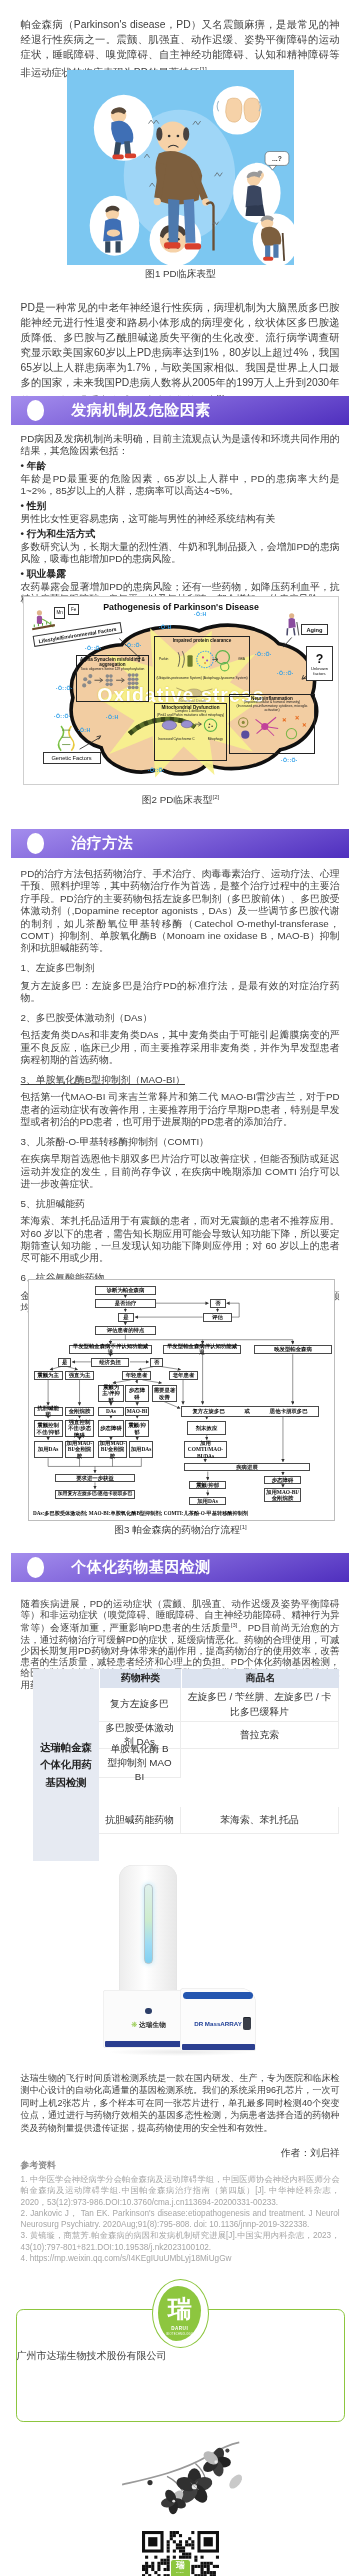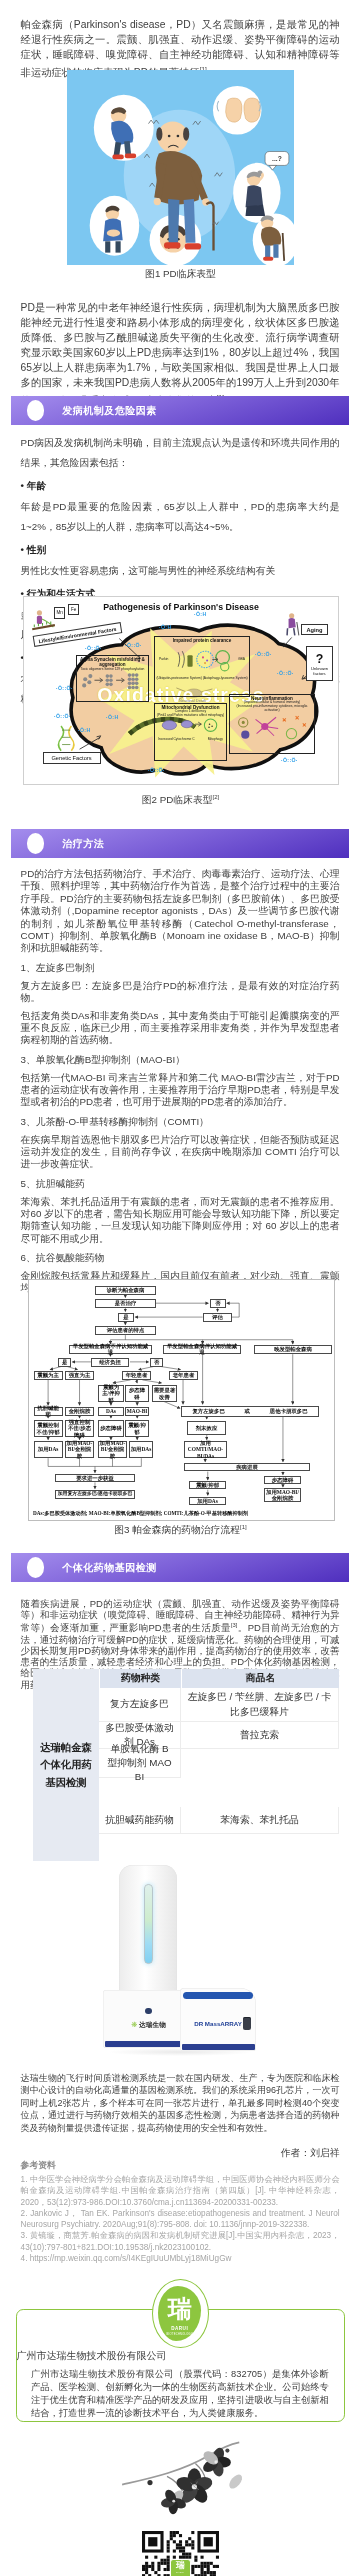--- a/index.html
+++ b/index.html
@@ -4,21 +4,21 @@
 <style>
   html,body{margin:0;padding:0;background:#fff;}
   .page{position:relative;width:361px;height:2667px;background:#ffffff;overflow:hidden;
         font-family:"Liberation Sans","DejaVu Sans",sans-serif;color:#3e3e3e;}
   .para{position:absolute;left:20.6px;width:319px;text-align:justify;color:#3e3e3e;}
   sup{font-size:0.62em;vertical-align:super;}
   .banner{position:absolute;left:11.3px;width:338px;height:29px;
           background:linear-gradient(165deg,#a48ded 0%,#7a5ed7 50%,#4f2fbe 100%);
           display:flex;align-items:center;}
   .banner .dot{width:17.5px;height:20.6px;background:#ffffff;border-radius:50%;margin-left:15.5px;flex:none;}
-  .banner .t{color:#ffffff;font-size:10px;font-weight:bold;margin-left:18px;letter-spacing:0.5px;font-family:Liberation Mono, monospace;}
+  .banner .t{color:#ffffff;font-size:15px;font-weight:bold;margin-left:27px;letter-spacing:0.5px;font-family:Liberation Mono, monospace;}
   .caption{position:absolute;left:0;width:361px;text-align:center;font-size:9.8px;color:#3e3e3e;}
   
   .fig1{position:absolute;left:67px;top:70px;width:227px;height:195px;background:#7cc7f1;overflow:hidden;}
   
   .fig2{position:absolute;left:23px;top:596px;width:314px;height:187px;background:#fff;border:0.5px solid #cfcfcf;overflow:hidden;}
   .fig2 .ttl{position:absolute;left:0;top:5.2px;width:100%;text-align:center;font-size:8.8px;font-weight:bold;color:#111;}
   .f2box{position:absolute;border:0.5px solid #222;color:#111;text-align:center;box-sizing:border-box;padding:1px;}
   .f2box .bt{font-size:4.6px;font-weight:bold;line-height:1.15;}
   .f2box .bs{font-size:3.3px;line-height:1.2;color:#222;}
   .f2lab{position:absolute;border:0.5px solid #333;background:#fff;color:#111;text-align:center;box-sizing:border-box;
@@ -186,21 +186,21 @@
   </div>
   <div class="caption" style="top:268px;"><span>图1 PD临床表型</span></div>
 
   <p class="para" style="top:290px;font-size:10.3px;line-height:15px;"><span>PD是一种常见的中老年神经退行性疾病，病理机制为大脑黑质多巴胺能神经元进行性退变和路易小体形成的病理变化，纹状体区多巴胺递质降低、多巴胺与乙酰胆碱递质失平衡的生化改变。流行病学调查研究显示欧美国家60岁以上PD患病率达到1%，80岁以上超过4%，我国65岁以上人群患病率为1.7%，与欧美国家相似。我国是世界上人口最多的国家，未来我国PD患病人数将从2005年的199万人上升到2030年的500万人，几乎占全球PD患病人数的一半</span><sup>[1]</sup><span>。</span></p>
 
   <div class="banner" style="top:396px;">
     <div class="dot"></div>
     <div class="t">发病机制及危险因素</div>
   </div>
 
-  <div class="para" style="top:433px;font-size:9.8px;line-height:20px;">
+  <div class="para" style="top:433px;font-size:9.8px;line-height:12px;">
     <p style="margin:0 0 2.1px 0;">PD病因及发病机制尚未明确，目前主流观点认为是遗传和环境共同作用的结果，其危险因素包括：</p>
     <p class="blt" style="margin:3.1px 0 1px 0;">年龄</p>
     <p style="margin:0;">年龄是PD最重要的危险因素，65岁以上人群中，PD的患病率大约是1~2%，85岁以上的人群，患病率可以高达4~5%。</p>
     <p class="blt" style="margin:3.1px 0 1px 0;">性别</p>
     <p style="margin:0;">男性比女性更容易患病，这可能与男性的神经系统结构有关</p>
     <p class="blt" style="margin:3.1px 0 1px 0;">行为和生活方式</p>
     <p style="margin:0;">多数研究认为，长期大量的烈性酒、牛奶和乳制品摄入，会增加PD的患病风险，吸毒也能增加PD的患病风险。</p>
     <p class="blt" style="margin:3.1px 0 1px 0;">职业暴露</p>
     <p style="margin:0;">农药暴露会显著增加PD的患病风险；还有一些药物，如降压药利血平，抗精神病药氟哌啶醇、奥氮平，以及氟桂利嗪，都会增加PD的患病风险。</p>
   </div>
@@ -352,22 +352,23 @@
 
   <div class="banner" style="top:829px;">
     <div class="dot"></div>
     <div class="t">治疗方法</div>
   </div>
 
   <div class="para" style="top:868px;font-size:9.8px;line-height:12.4px;">
     <p style="margin:0 0 6.2px 0;">PD的治疗方法包括药物治疗、手术治疗、肉毒毒素治疗、运动疗法、心理干预、照料护理等，其中药物治疗作为首选，是整个治疗过程中的主要治疗手段。PD治疗的主要药物包括左旋多巴制剂（多巴胺前体）、多巴胺受体激动剂（,Dopamine receptor agonists，DAs）及一些调节多巴胺代谢的制剂，如儿茶酚氧位甲基转移酶（Catechol O-methyl-transferase，COMT）抑制剂、单胺氧化酶B（Monoam ine oxidase B，MAO-B）抑制剂和抗胆碱能药等。</p>
     <p style="margin:7.2px 0 0 0;">1、左旋多巴制剂</p>
     <p style="margin:5.2px 0 0 0;">复方左旋多巴：左旋多巴是治疗PD的标准疗法，是最有效的对症治疗药物。</p>
+    <p style="margin:7.2px 0 0 0;">2、多巴胺受体激动剂（DAs）</p>
     <p style="margin:5.2px 0 0 0;">包括麦角类DAs和非麦角类DAs，其中麦角类由于可能引起瓣膜病变的严重不良反应，临床已少用，而主要推荐采用非麦角类，并作为早发型患者病程初期的首选药物。</p>
-    <p style="margin:7.2px 0 0 0;">3、单胺氧化酶B型抑制剂（MAO-BI）</p>
+    <p style="margin:7.2px 0 0 0;text-decoration:underline;">3、单胺氧化酶B型抑制剂（MAO-BI）</p>
     <p style="margin:5.2px 0 0 0;">包括第一代MAO-BI 司来吉兰常释片和第二代 MAO-BI雷沙吉兰，对于PD患者的运动症状有改善作用，主要推荐用于治疗早期PD患者，特别是早发型或者初治的PD患者，也可用于进展期的PD患者的添加治疗。</p>
     <p style="margin:7.2px 0 0 0;">3、儿茶酚-O-甲基转移酶抑制剂（COMTI）</p>
     <p style="margin:5.2px 0 0 0;">在疾病早期首选恩他卡朋双多巴片治疗可以改善症状，但能否预防或延迟运动并发症的发生，目前尚存争议，在疾病中晚期添加 COMTI 治疗可以进一步改善症状。</p>
     <p style="margin:7.2px 0 0 0;">5、抗胆碱能药</p>
     <p style="margin:5.2px 0 0 0;">苯海索、苯扎托品适用于有震颤的患者，而对无震颤的患者不推荐应用。对60 岁以下的患者，需告知长期应用可能会导致认知功能下降，所以要定期筛查认知功能，一旦发现认知功能下降则应停用；对 60 岁以上的患者尽可能不用或少用。</p>
     <p style="margin:7.2px 0 0 0;">6、抗谷氨酸能药物</p>
     <p style="margin:5.2px 0 0 0;">金刚烷胺包括常释片和缓释片，国内目前仅有前者，对少动、强直、震颤均有改善作用，对改善异动症有效。</p>
   </div>
 
   <div class="fig3">
@@ -537,21 +538,20 @@
   <div class="refs" style="top:2160px;font-weight:bold;color:#8c8c8c;font-size:8.8px;">参考资料</div>
   <div class="refs" style="top:2174px;">
     <p style="margin:0;">1. 中华医学会神经病学分会帕金森病及运动障碍学组，中国医师协会神经内科医师分会帕金森病及运动障碍学组.中国帕金森病治疗指南（第四版）[J]. 中华神经科杂志，2020，53(12):973-986.DOI:10.3760/cma.j.cn113694-20200331-00233.</p>
     <p style="margin:0;">2. Jankovic J， Tan EK. Parkinson's disease:etiopathogenesis and treatment. J Neurol Neurosurg Psychiatry. 2020Aug;91(8):795-808. doi: 10.1136/jnnp-2019-322338.</p>
     <p style="margin:0;">3. 黄镜璇，商慧芳.帕金森病的病因和发病机制研究进展[J].中国实用内科杂志，2023，43(10):797-801+821.DOI:10.19538/j.nk2023100102.</p>
     <p style="margin:0;">4. https://mp.weixin.qq.com/s/I4KEgIUuUMbLyj18MiUgGw</p>
   </div>
 
   <div class="cobox">
     <div style="position:absolute;left:0;top:39px;width:100%;text-align:left;font-size:10px;color:#3e3e3e;">广州市达瑞生物技术股份有限公司</div>
-    <div style="position:absolute;left:14.4px;top:58px;width:298px;font-size:9.3px;line-height:13px;text-align:justify;color:#3e3e3e;">广州市达瑞生物技术股份有限公司（股票代码：832705）是集体外诊断产品、医学检测、创新孵化为一体的生物医药高新技术企业。公司始终专注于优生优育和精准医学产品的研发及应用，坚持引进吸收与自主创新相结合，打造世界一流的诊断技术平台，为人类健康服务。</div>
   </div>
   <div class="oval">
     <div class="blob">
       <span class="rz">瑞</span>
       <span class="en1">DARUI</span>
       <span class="en2">BIOTECHNOLOGY</span>
     </div>
   </div>
 
   <svg style="position:absolute;left:118px;top:2435px;" width="129" height="89" viewBox="0 0 250 172">

